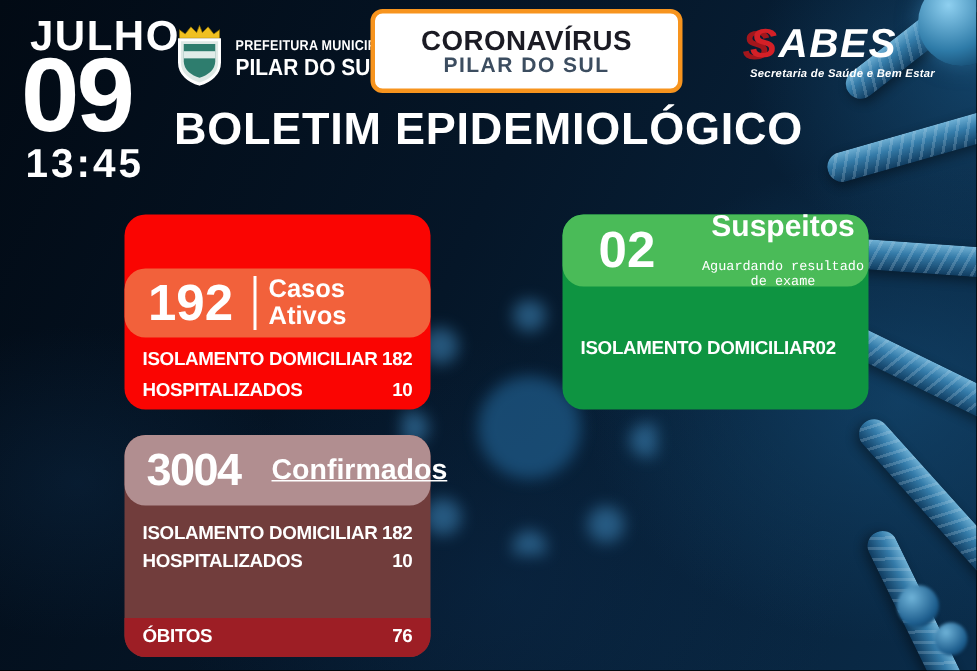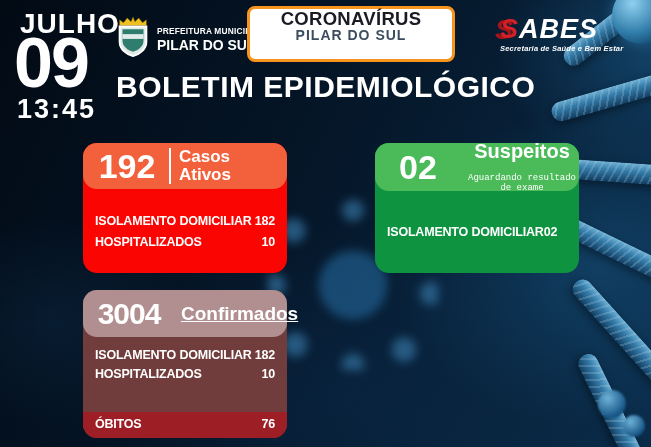--- a/index.html
+++ b/index.html
@@ -58,21 +58,21 @@
   .date-time{left:17px;top:94px;font-size:27px;font-weight:600;letter-spacing:2px;}
 
   .pref-logo{position:absolute;z-index:3;left:113px;top:16px;display:flex;align-items:center;gap:4px;}
   .pref-text{color:#fff;line-height:1;}
   .pref-l1{font-size:9.5px;font-weight:700;letter-spacing:.2px;transform:scaleX(.88);transform-origin:left;white-space:nowrap;}
   .pref-l2{font-size:15.5px;font-weight:800;transform:scaleX(.9);transform-origin:left;white-space:nowrap;margin-top:2px;}
 
   .covid-banner{
     position:absolute;z-index:3;left:247px;top:6px;width:208px;height:56px;
     background:#fff;border:3px solid #F7941E;border-radius:8px;box-sizing:border-box;
-    display:flex;flex-direction:column;align-items:center;line-height:1.05;
+    display:flex;flex-direction:column;align-items:center;justify-content:center;line-height:1.05;
   }
   .banner-l1{font-size:18.5px;font-weight:800;color:#1b1b24;letter-spacing:.3px;}
   .banner-l2{font-size:14px;font-weight:800;color:#F7941E;letter-spacing:4px;}
   .banner-l3{font-size:14px;font-weight:800;color:#3c4d60;letter-spacing:1px;}
 
   .sabes{position:absolute;z-index:3;left:500px;top:16px;color:#fff;font-style:italic;line-height:1;}
   .sabes-word{font-size:27px;font-weight:800;letter-spacing:1px;}
   .sabes-initial{color:#d42027;text-shadow:-5px 1px 0 #a3161c;}
   .sabes-rest{color:#fff;}
   .sabes-tag{font-size:7.5px;font-weight:700;margin-top:2px;letter-spacing:.2px;}
@@ -87,21 +87,21 @@
   .cdiv{width:2px;background:#fff;margin:0 8px 0 4px;}
   .clabel{font-weight:700;line-height:1.05;}
   .csub{font-weight:400;font-size:9px;line-height:1.1;text-align:center;margin-top:12px;font-family:Liberation Mono, monospace;}
   .crows{flex:1;display:flex;flex-direction:column;}
   .crow{display:flex;justify-content:space-between;align-items:baseline;
     padding:2px 12px;font-size:12.5px;font-weight:700;letter-spacing:-.2px;white-space:nowrap;}
   .crow .val{font-weight:700;}
   .crow-hl{margin-top:auto;border-radius:0 0 14px 14px;padding:5px 12px 7px;}
 
   .card-active{left:83px;top:143px;height:130px;background:#FA0502;}
-  .card-active .chead{background:#F2613B;height:46px;}
+  .card-active .chead{background:#F2613B;height:46px;margin-top:36px;}
   .card-active .cnum{font-size:34px;flex:0 0 76px;}
   .card-active .cdiv{height:36px;}
   .card-active .clabel{font-size:17px;}
   .card-active .crows{justify-content:center;gap:3px;}
 
   .card-suspects{left:375px;top:143px;height:130px;background:#0E9441;}
   .card-suspects .chead{background:#4ABB58;height:48px;}
   .card-suspects .cnum{font-size:34px;flex:0 0 74px;}
   .card-suspects .cdiv{height:38px;}
   .card-suspects .clabel{font-size:20px;display:flex;flex-direction:column;align-items:center;}

